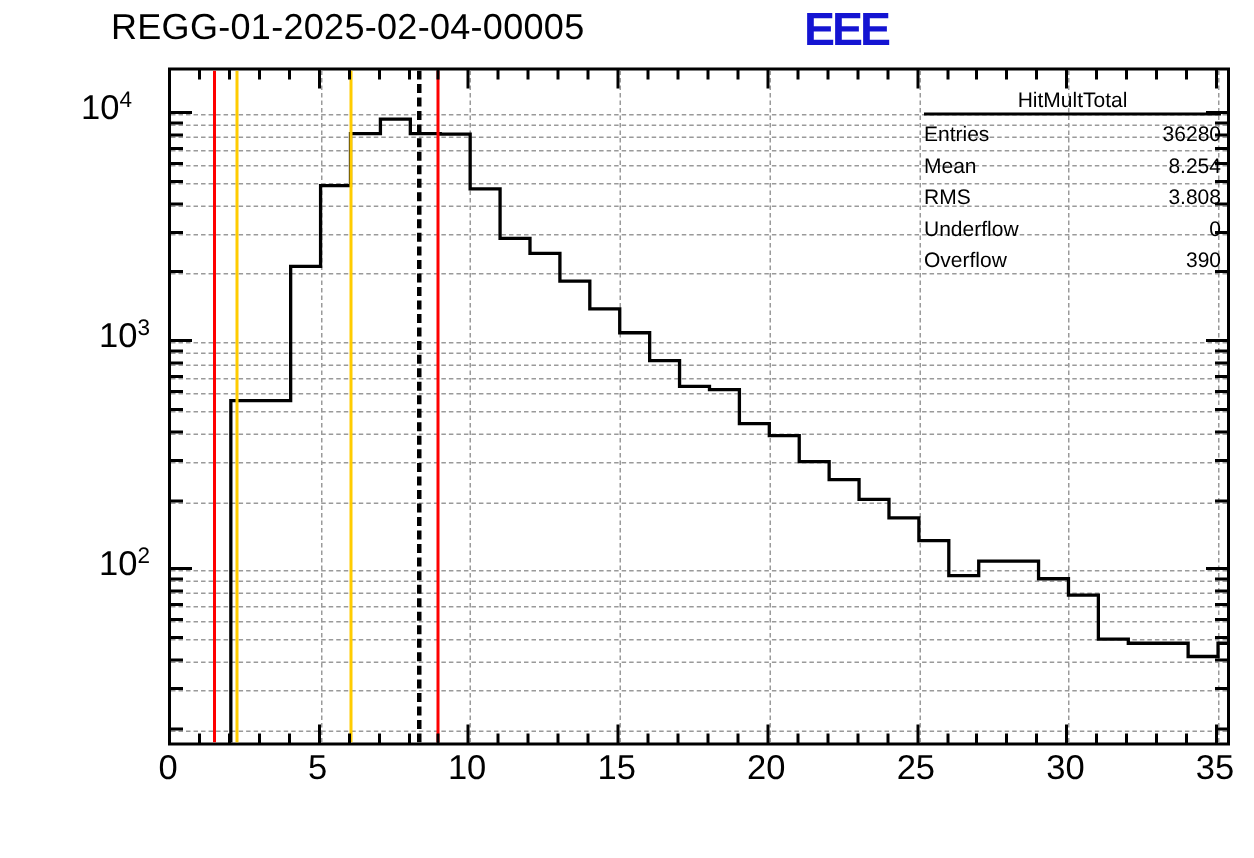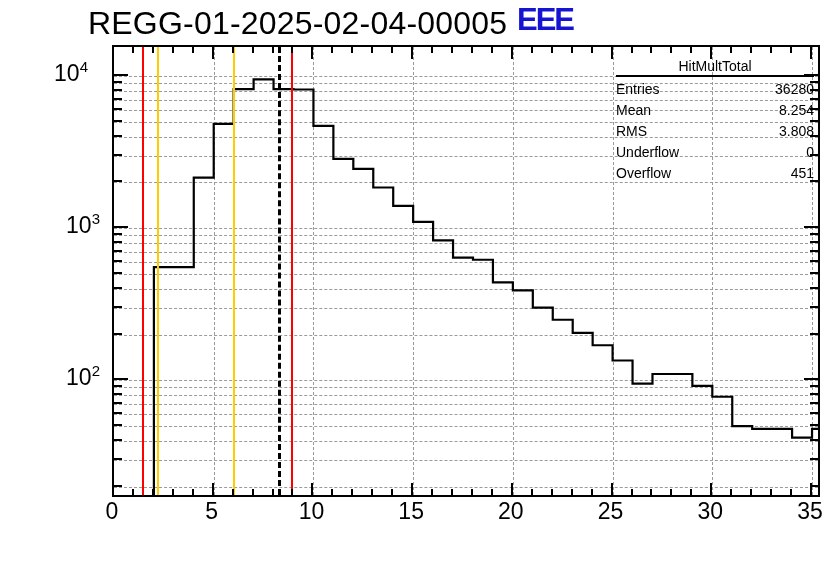--- a/index.html
+++ b/index.html
@@ -5,24 +5,24 @@
   html,body{margin:0;padding:0;}
   body{
     width:836px;height:572px;background:#ffffff;overflow:hidden;
     font-family:"Liberation Sans",sans-serif;
     -webkit-font-smoothing:antialiased;
   }
   #root{position:relative;width:836px;height:572px;}
 
   
   .title{
-    position:absolute;left:88px;top:5px;
-    font-size:32px;color:#000;white-space:nowrap;letter-spacing:.2px;
-  }
-  .logo{position:absolute;left:517px;top:2px;width:290px;height:40px;}
+    position:absolute;left:74px;top:5px;
+    font-size:24px;color:#000;white-space:nowrap;letter-spacing:.2px;
+  }
+  .logo{position:absolute;left:536px;top:2px;width:290px;height:40px;}
   .logo-eee{
     position:absolute;left:0;top:1px;
     font-size:31px;font-weight:bold;color:#1414d2;
     letter-spacing:-2px;line-height:34px;
     font-family:"Liberation Sans",sans-serif;
   }
   .logo-text{position:absolute;left:82px;top:1px;color:#1414d2;}
   .logo-l1{font-size:15px;line-height:17px;white-space:nowrap;}
   .logo-l2{font-size:15px;line-height:17px;white-space:nowrap;}
 
@@ -302,18 +302,18 @@
         <div class="srow">
           <span class="k">RMS</span>
           <span class="v">3.808</span>
         </div>
         <div class="srow">
           <span class="k">Underflow</span>
           <span class="v">0</span>
         </div>
         <div class="srow">
           <span class="k">Overflow</span>
-          <span class="v">451</span>
+          <span class="v">390</span>
         </div>
       </div>
   </div>
 
 </div>
 
 </body></html>

